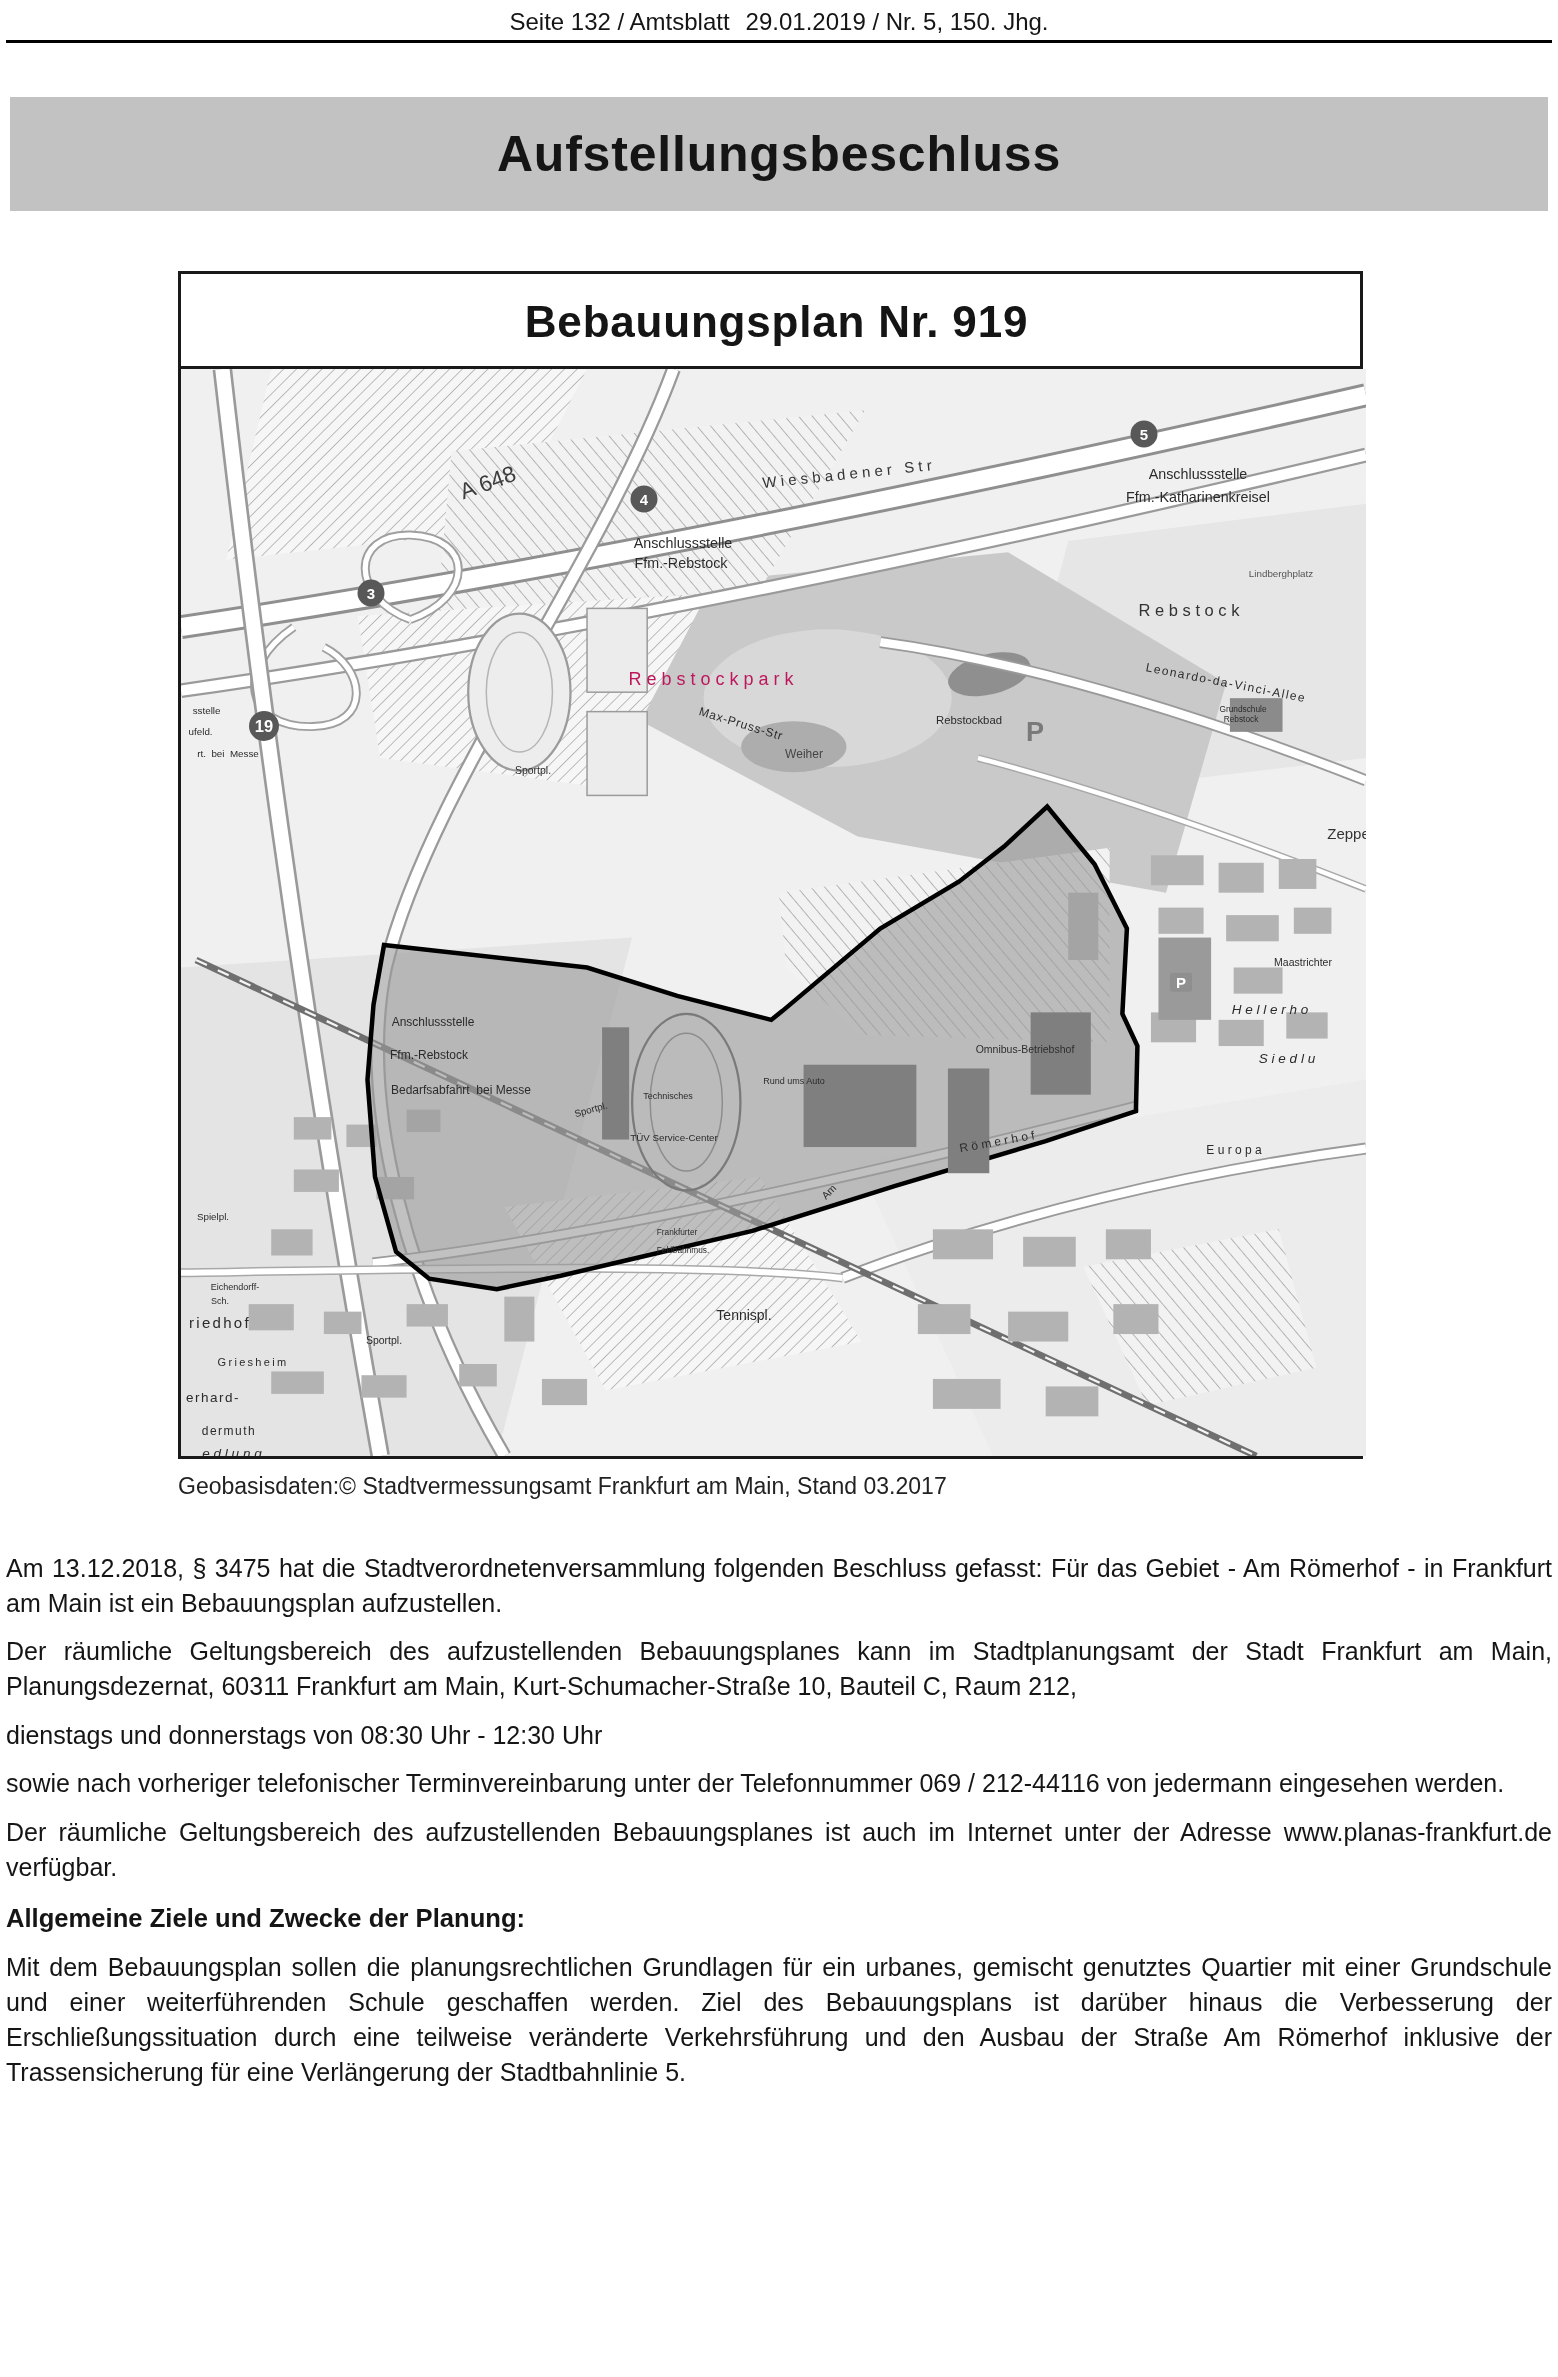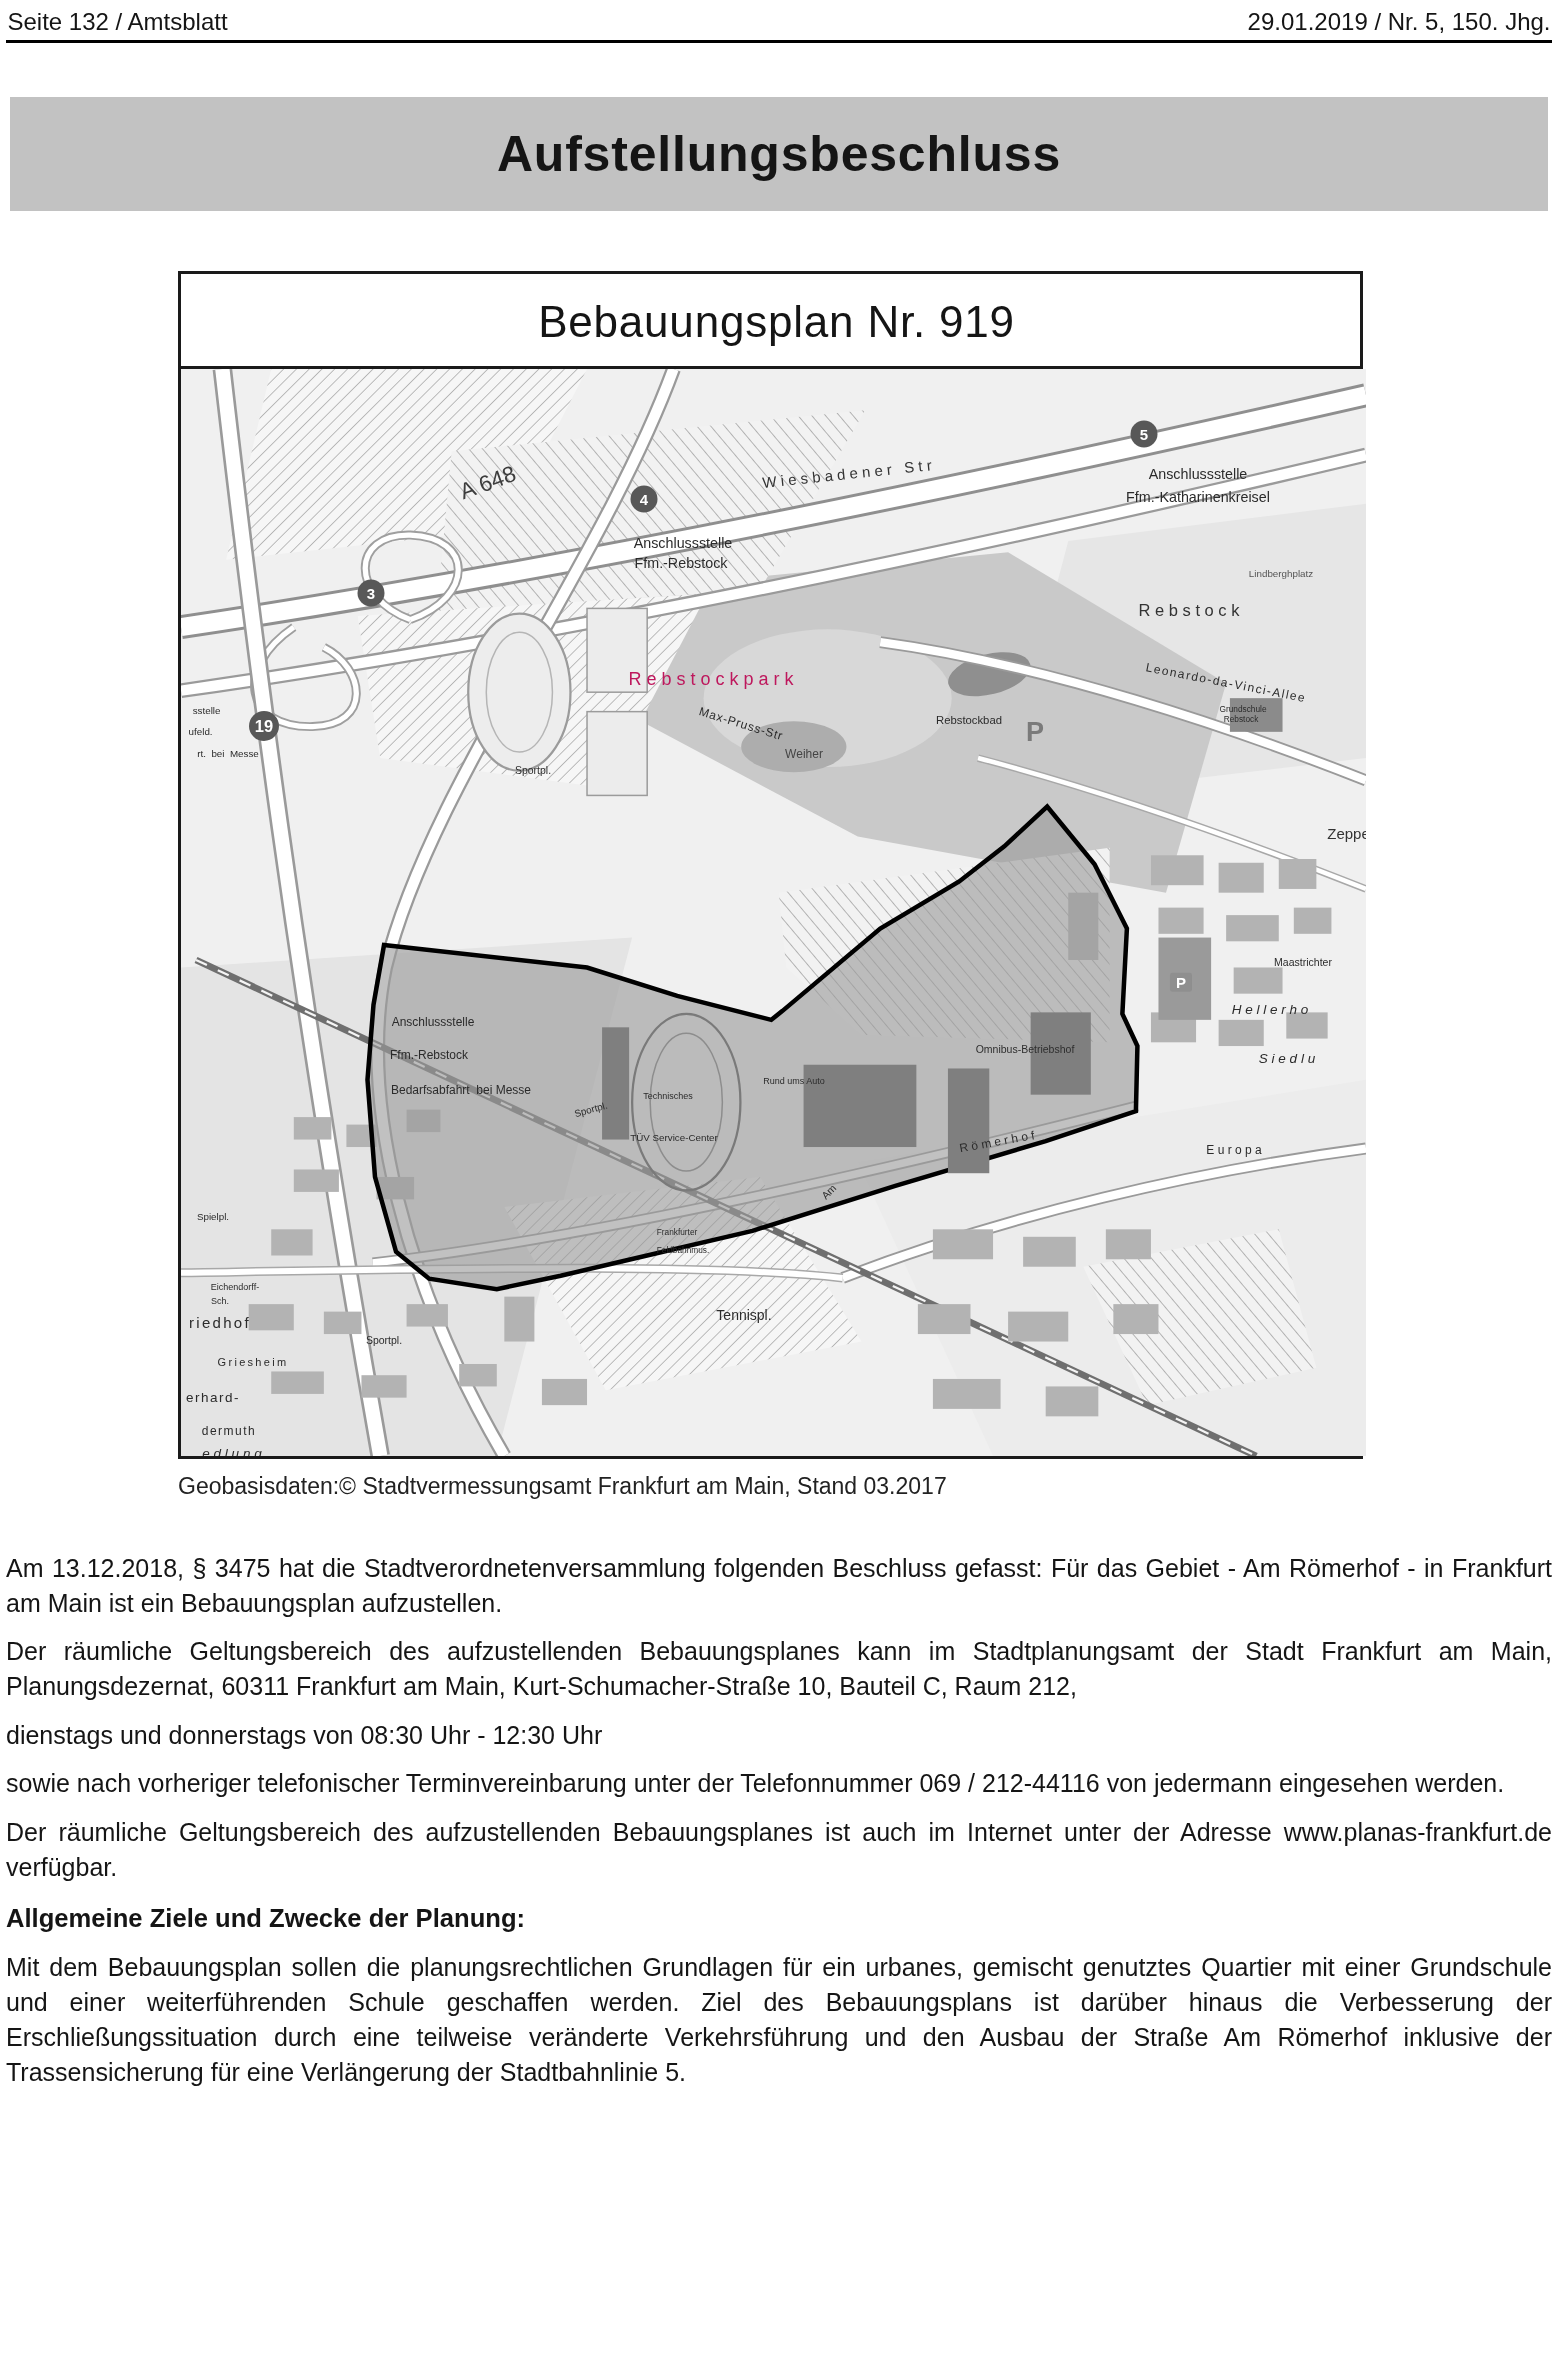--- a/index.html
+++ b/index.html
@@ -1,27 +1,27 @@
 <!DOCTYPE html>
 <html style="font-size:12px"><head>
 <meta charset="utf-8">
 <style>
   html,body{margin:0;padding:0;background:#ffffff;}
   body{width:1558px;height:2377px;position:relative;font-family:"Liberation Sans",sans-serif;color:#151515;}
   .content{padding:0 6px;}
   
-  .pagehead{display:flex;justify-content:space-between;align-items:flex-end;padding:7.5px 1.5px 4.5px 1.5px;border-bottom:3.8px solid #000;font-size:24px;gap:16px;}
+  .pagehead{display:flex;justify-content:center;align-items:flex-end;padding:7.5px 1.5px 4.5px 1.5px;border-bottom:3.8px solid #000;font-size:24px;gap:16px;}
   
   .banner{margin:54px 3.8px 0 3.8px;height:114px;background:#c2c2c2;display:flex;align-items:center;justify-content:center;}
   .banner h1{margin:0;font-size:50px;font-weight:bold;letter-spacing:0.8px;}
   
   .map-wrap{margin-left:172px;width:1185px;margin-top:60px;}
   .map-box{border:3px solid #1a1a1a;}
   .map-title{border-bottom:3px solid #1a1a1a;text-align:center;padding:22.6px 0 19.6px 0;}
-  .map-title .l1{font-size:44px;font-weight:400;letter-spacing:0.8px;padding-left:12px;}
+  .map-title .l1{font-size:44px;font-weight:700;letter-spacing:0.8px;padding-left:12px;}
   .map-title .l2{font-size:34px;font-weight:400;margin-top:10.5px;}
   .map-canvas{position:relative;width:1185px;height:1087px;overflow:hidden;background:#f0f0f0;}
   .map-canvas svg{position:absolute;left:0;top:0;width:100%;height:100%;}
   .label-layer{position:absolute;left:0;top:0;width:100%;height:100%;overflow:hidden;}
   .maplabel{position:absolute;white-space:pre;color:#2b2b2b;line-height:1.05;text-align:center;}
   .maplabel.it{font-style:italic;}
   .maplabel.pbox{background:#8f8f8f;color:#fff;font-weight:bold;padding:1.5px 6px;border-radius:2.3px;}
   .badge{position:absolute;background:#585858;color:#fff;font-weight:bold;border-radius:50%;display:flex;align-items:center;justify-content:center;transform:translate(-50%,-50%);}
   .map-caption{font-size:23px;color:#222;margin-top:13.5px;}
   

